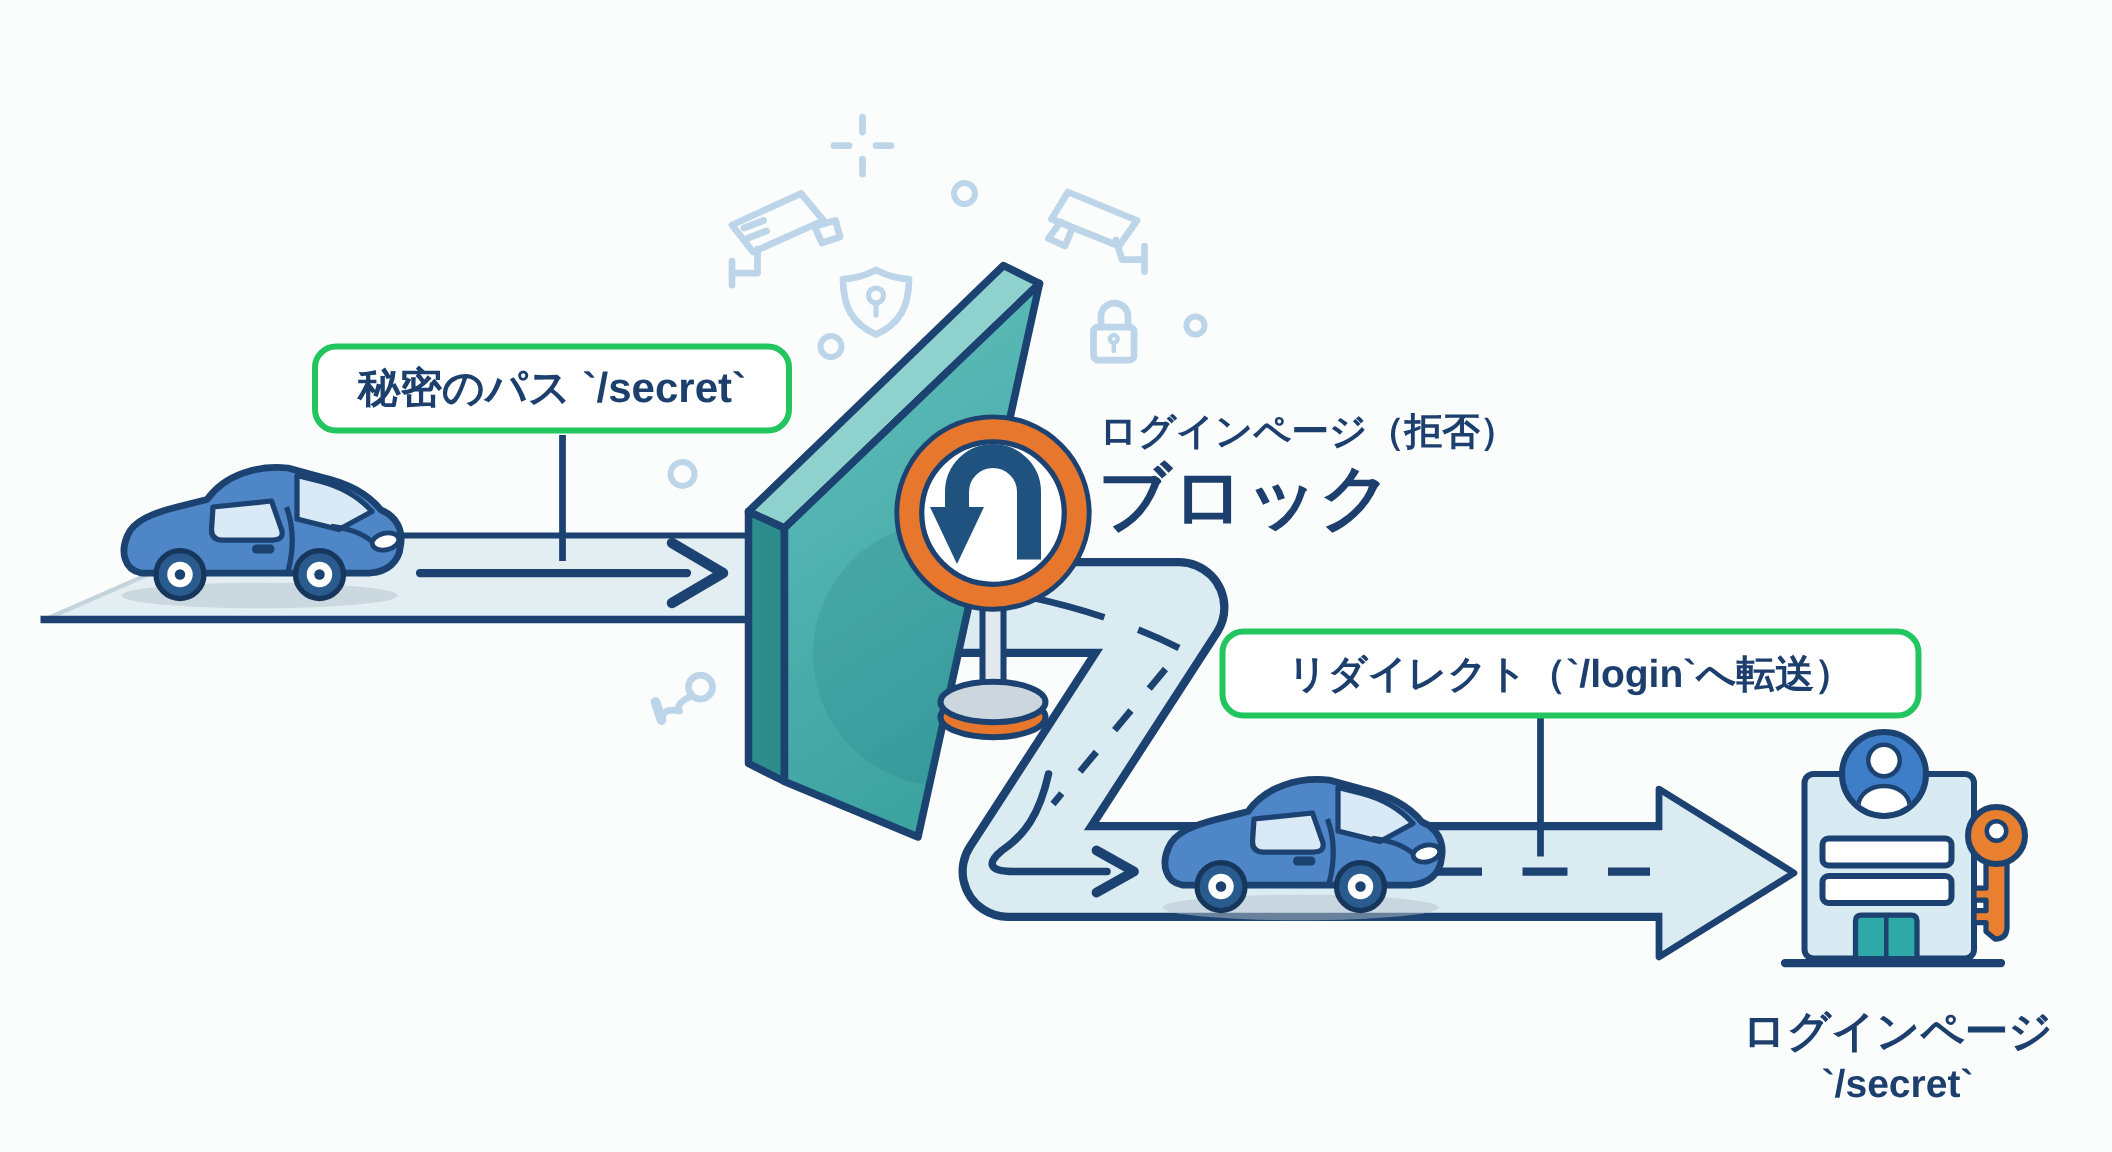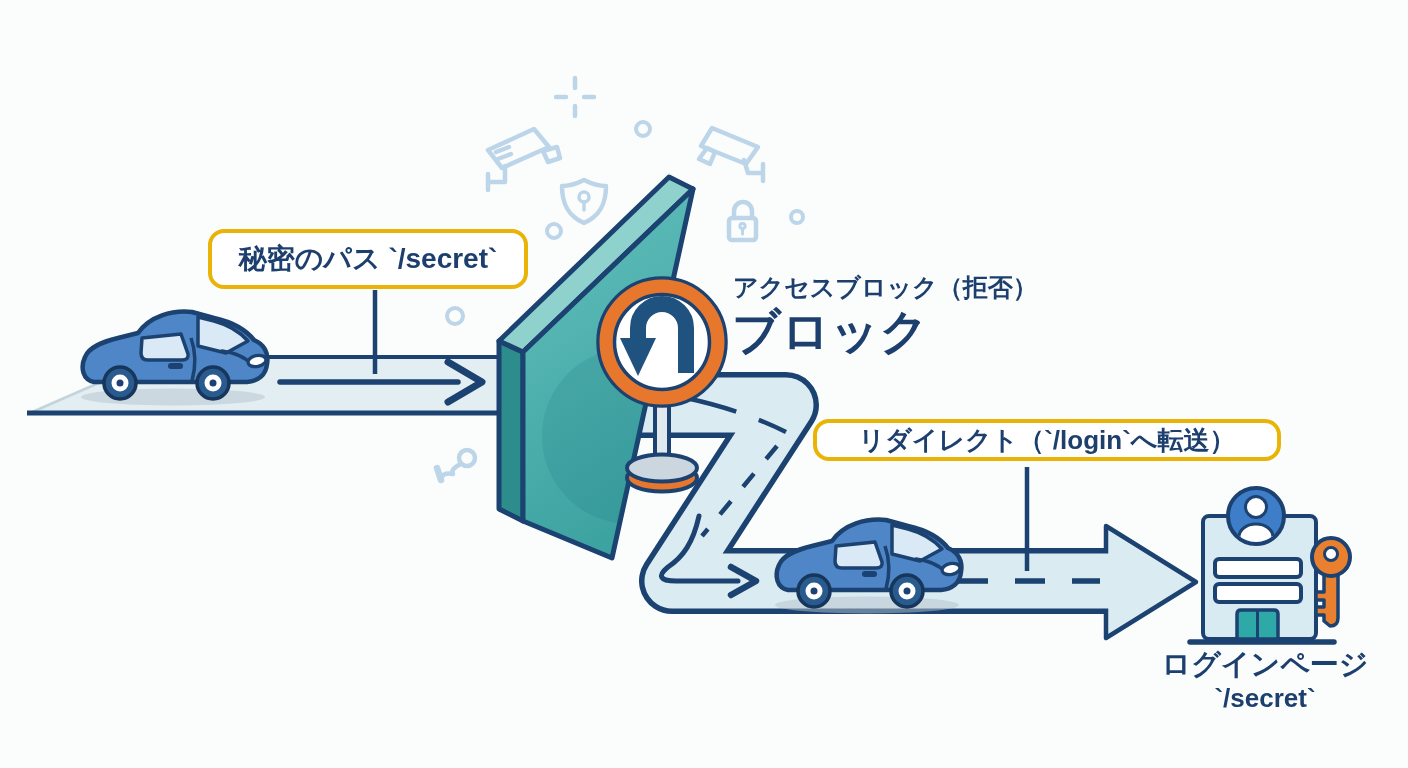--- a/index.html
+++ b/index.html
@@ -7,29 +7,29 @@
     position:relative;width:1408px;height:768px;overflow:hidden;
     background:#fbfdfd;
     font-family:"Liberation Sans","DejaVu Sans",sans-serif;
   }
   #art{position:absolute;left:0;top:0;width:1408px;height:768px;}
   .lbl{
     position:absolute;color:#1c3f6e;font-weight:700;white-space:nowrap;
   }
   .callout{
     display:flex;align-items:center;justify-content:center;
-    background:#ffffff;border:4px solid #eab308;border-radius:16px;
+    background:#ffffff;border:4px solid #22c55e;border-radius:16px;
     box-sizing:border-box;
   }
   #secret-box{left:208px;top:229px;width:320px;height:60px;font-size:28px;}
-  #redirect-box{left:813px;top:419px;width:468px;height:42px;font-size:26px;}
+  #redirect-box{left:813px;top:419px;width:468px;height:60px;font-size:26px;}
   #block-caption{left:733px;top:271px;font-size:25px;}
   #block-title{left:732px;top:300px;font-size:48px;font-weight:800;}
   #login-caption{left:1140px;top:646px;width:250px;text-align:center;line-height:1.25;}
-  #login-caption .l1{font-size:29px;}
+  #login-caption .l1{font-size:29px;margin-top:24px;}
   #login-caption .l2{font-size:26px;}
 </style>
 </head>
 <body>
 
 <div id="stage">
 
 <svg id="art" viewBox="0 0 1408 768">
   <defs>
     <linearGradient id="wallGrad" x1="0" y1="0" x2="0.3" y2="1">
@@ -183,21 +183,21 @@
     <g>
       <path d="M1324 572 L1338 572 L1338 618 Q1338 626 1330 626 L1324 621 L1324 615 L1316 615 L1316 607 L1324 607 L1324 600 L1316 600 L1316 592 L1324 592 Z" fill="#e8802f" stroke="#1b4270" stroke-width="3.5" stroke-linejoin="round"></path>
       <circle cx="1331" cy="557" r="19" fill="#e8802f" stroke="#1b4270" stroke-width="4"></circle>
       <circle cx="1331" cy="554" r="6.5" fill="#ffffff" stroke="#1b4270" stroke-width="3"></circle>
     </g>
   </g>
 </svg>
 
   <div id="secret-box" class="lbl callout">秘密のパス `/secret`</div>
 
-  <div id="block-caption" class="lbl">アクセスブロック（拒否）</div>
+  <div id="block-caption" class="lbl">ログインページ（拒否）</div>
   <div id="block-title" class="lbl">ブロック</div>
 
   <div id="redirect-box" class="lbl callout">リダイレクト（`/login`へ転送）</div>
 
   <div id="login-caption" class="lbl">
     <div class="l1">ログインページ</div>
     <div class="l2">`/secret`</div>
   </div>
 
 </div>

